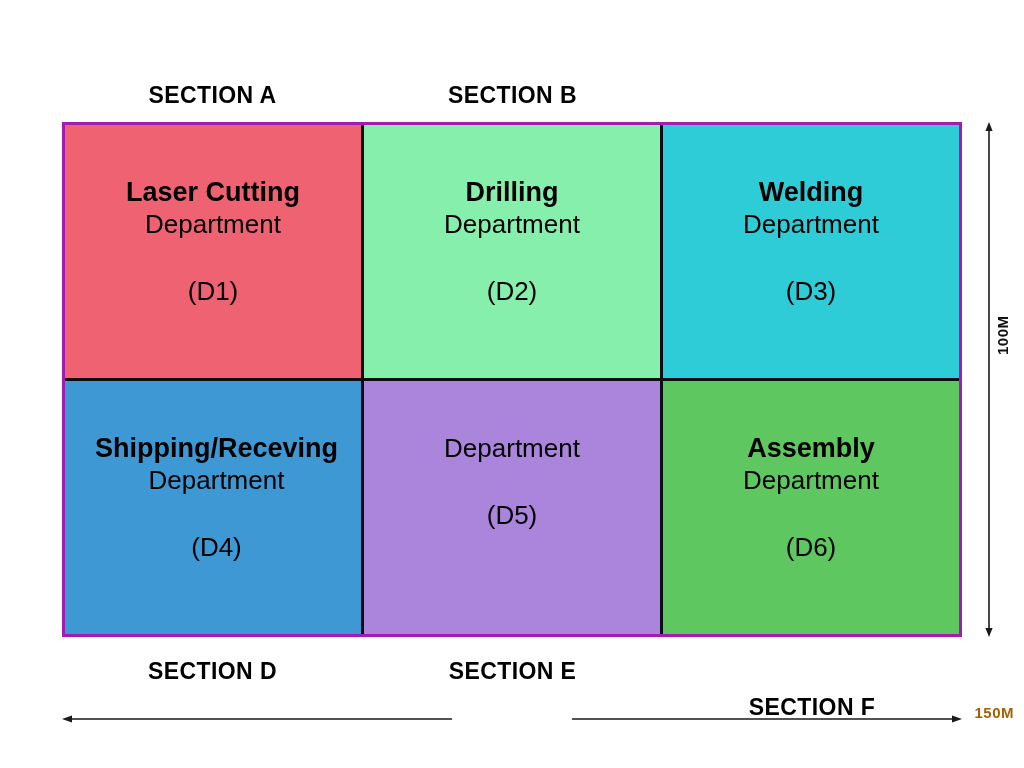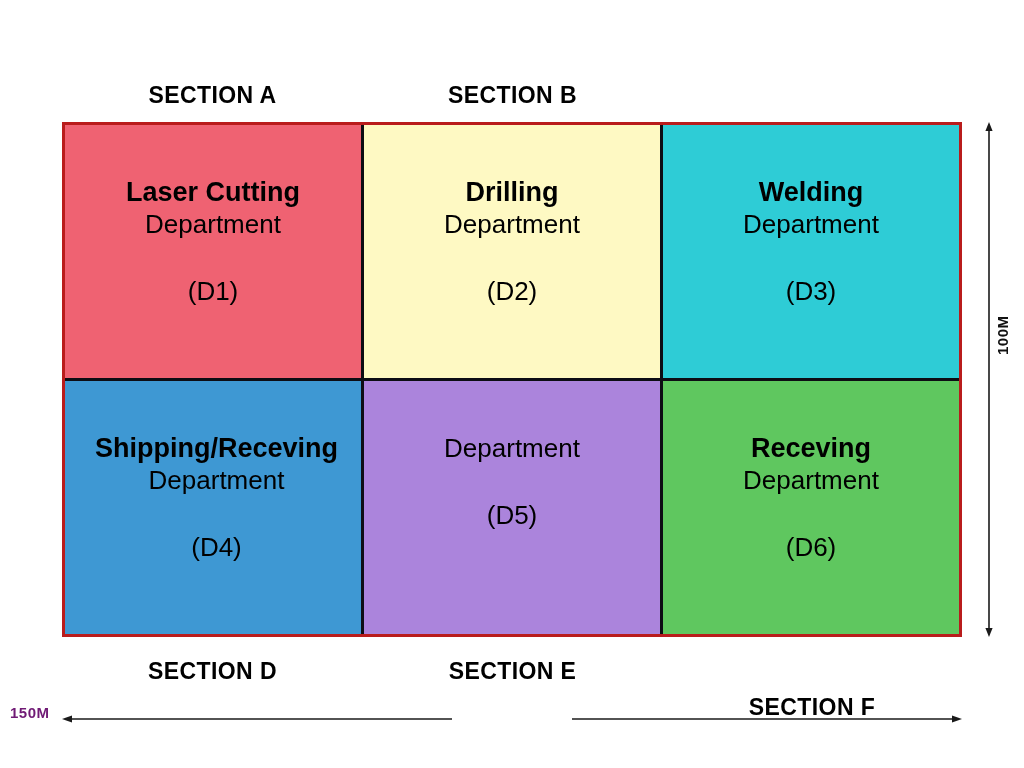--- a/index.html
+++ b/index.html
@@ -43,21 +43,21 @@
   
   #grid {
     position: absolute;
     left: 62px;
     top: 122px;
     width: 900px;
     height: 515px;
     display: grid;
     grid-template-columns: 1fr 1fr 1fr;
     grid-template-rows: 1fr 1fr;
-    border: 3px solid #b91c1c;
+    border: 3px solid #a21caf;
     box-sizing: border-box;
     background: #0d0d14;
     gap: 3px;
   }
 
   .cell {
     position: relative;
     display: flex;
     flex-direction: column;
     align-items: center;
@@ -121,25 +121,25 @@
     left: 62px;
     top: 712px;
     width: 900px;
     height: 14px;
   }
   #dim-h-label {
     position: absolute;
     left: 0;
     top: 704px;
     width: 1024px;
-    text-align: left;
+    text-align: right;
     font-size: 15px;
     font-weight: 700;
     letter-spacing: 0.5px;
-    color: #701a75;
+    color: #a16207;
     white-space: nowrap;
   }
   #dim-h-label span {
     background: #ffffff;
     padding: 0 10px;
   }
 </style>
 </head>
 <body>
 
@@ -150,21 +150,21 @@
   <div class="section-label top-label col2">SECTION C</div>
 
   <div id="grid">
 
     <div class="cell" style="background: rgb(239, 98, 114);">
       <div class="cell-name">Laser Cutting</div>
       <div class="cell-sub">Department</div>
       <div class="cell-code">(D1)</div>
     </div>
 
-    <div class="cell" style="background: #fef9c3;">
+    <div class="cell" style="background: #86efac;">
       <div class="cell-name">Drilling</div>
       <div class="cell-sub">Department</div>
       <div class="cell-code">(D2)</div>
     </div>
 
     <div class="cell" style="background: rgb(46, 204, 214);">
       <div class="cell-name">Welding</div>
       <div class="cell-sub">Department</div>
       <div class="cell-code">(D3)</div>
     </div>
@@ -174,21 +174,21 @@
       <div class="cell-sub">Department</div>
       <div class="cell-code">(D4)</div>
     </div>
 
     <div class="cell" style="background: rgb(171, 132, 220);">
       <div class="cell-sub">Department</div>
       <div class="cell-code">(D5)</div>
     </div>
 
     <div class="cell" style="background: rgb(95, 199, 95);">
-      <div class="cell-name">Receving</div>
+      <div class="cell-name">Assembly</div>
       <div class="cell-sub">Department</div>
       <div class="cell-code">(D6)</div>
     </div>
 
   </div>
 
   <div class="section-label bottom-label col0">SECTION D</div>
   <div class="section-label bottom-label col1">SECTION E</div>
   <div class="section-label bottom-label col2">SECTION F</div>
 

